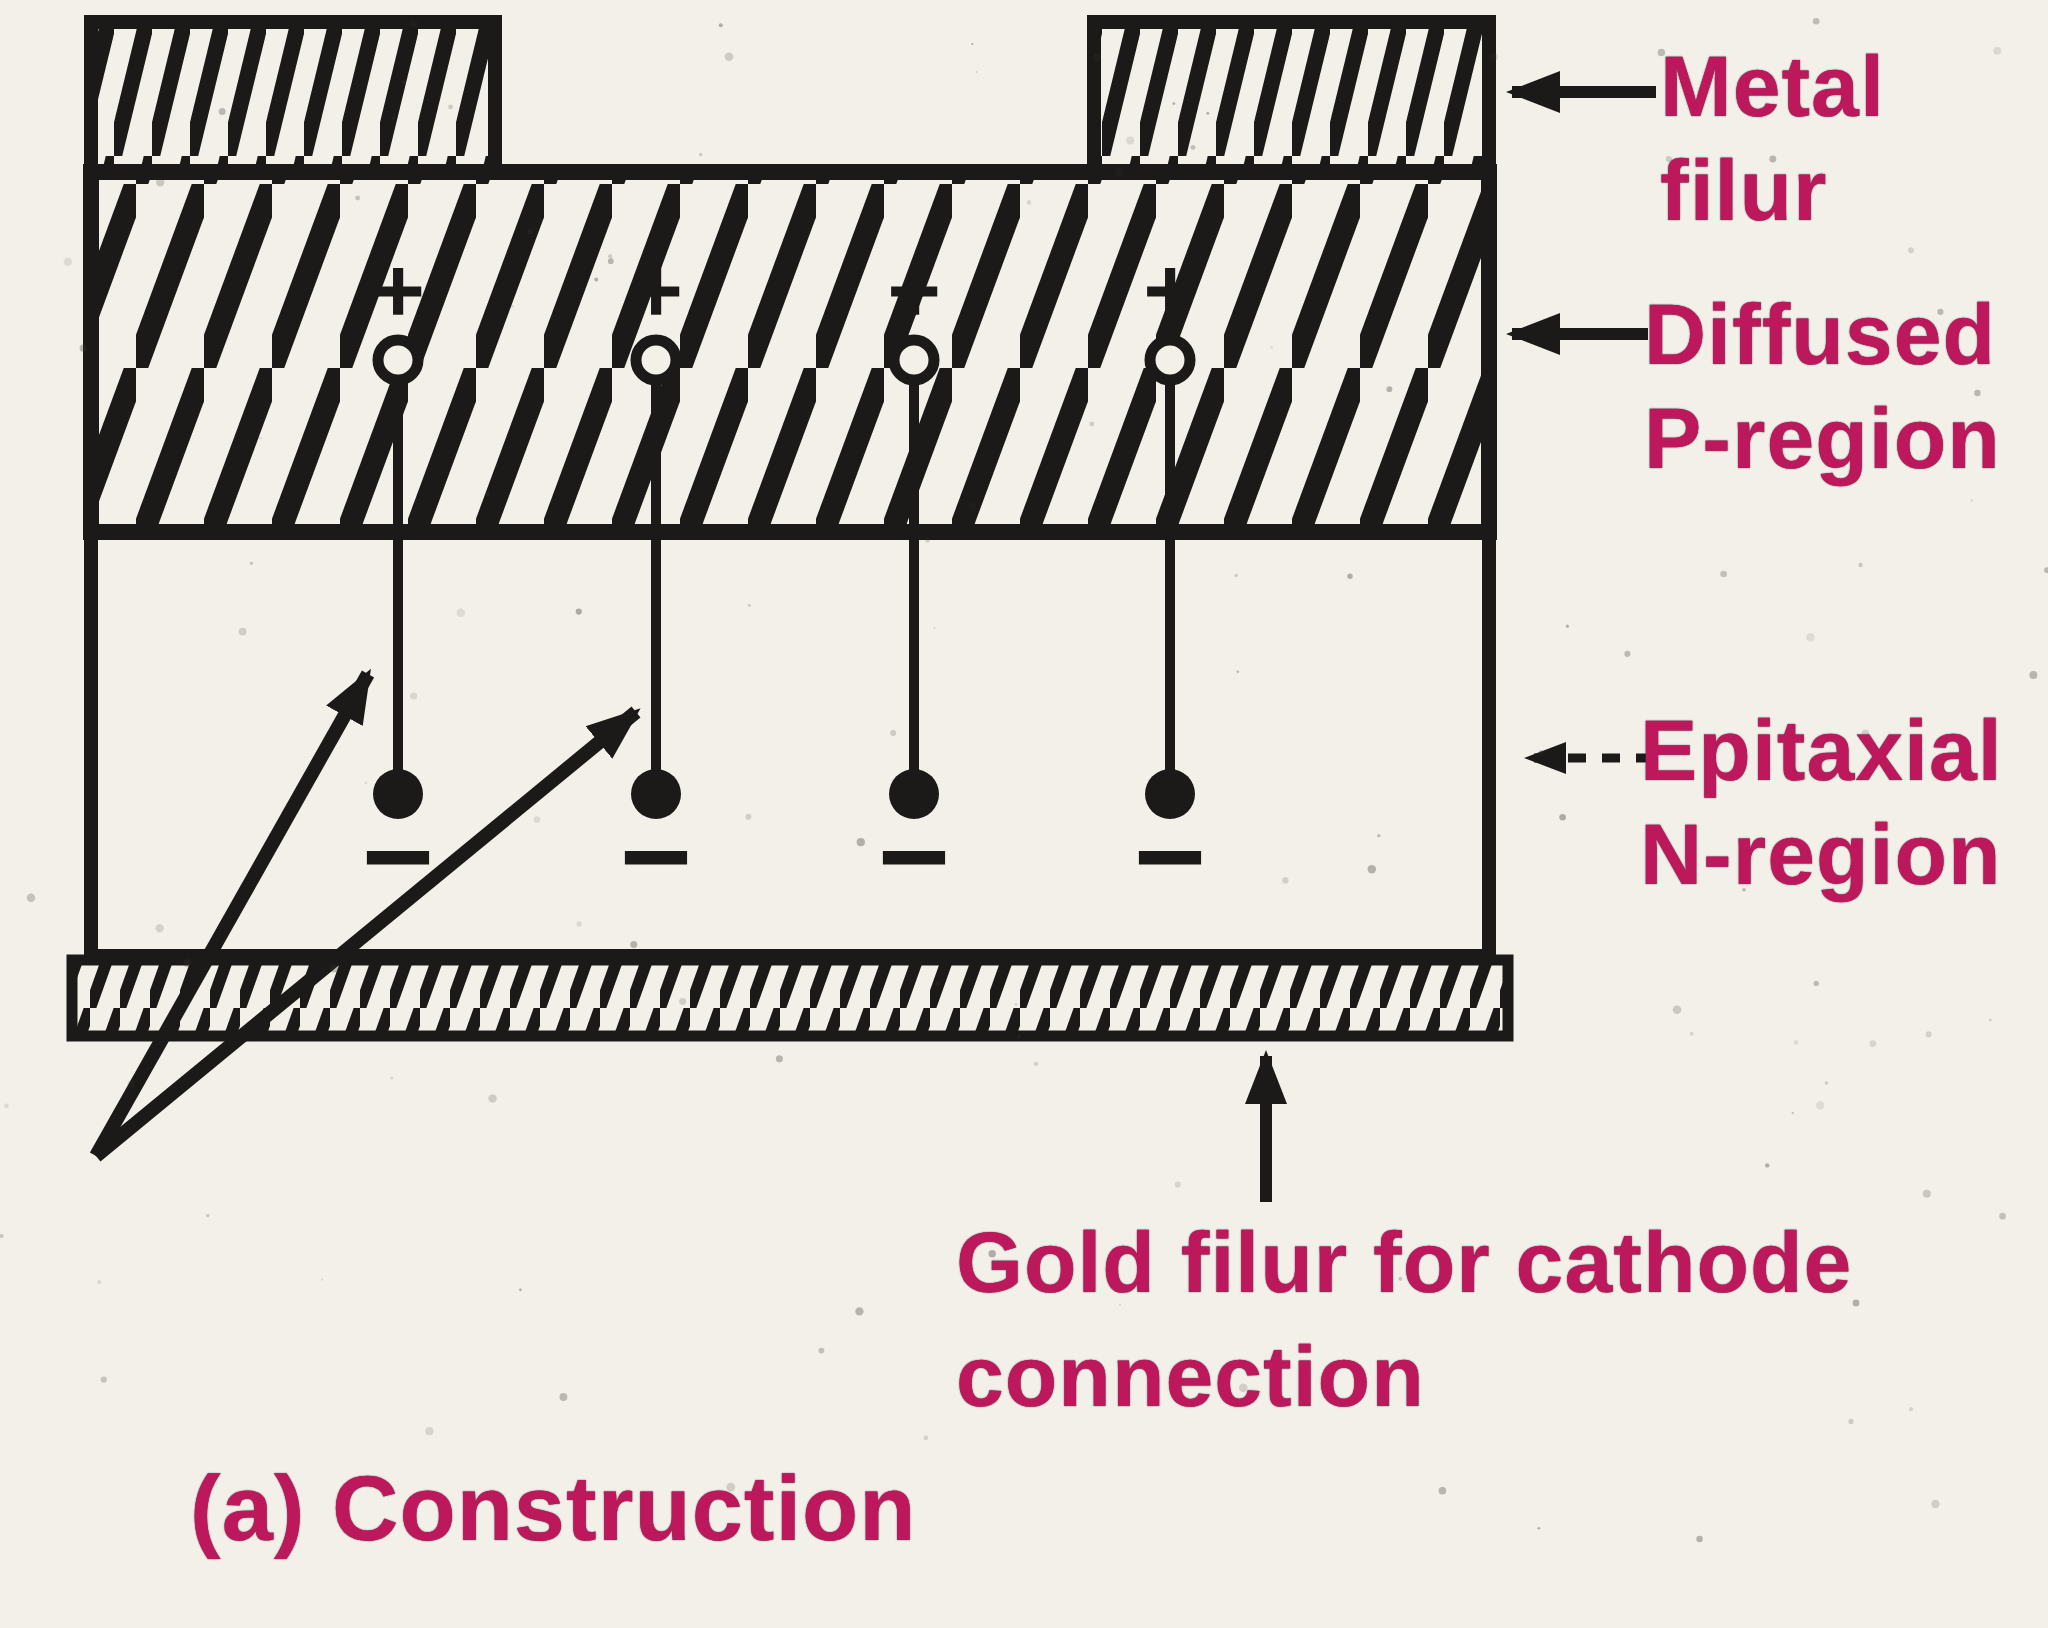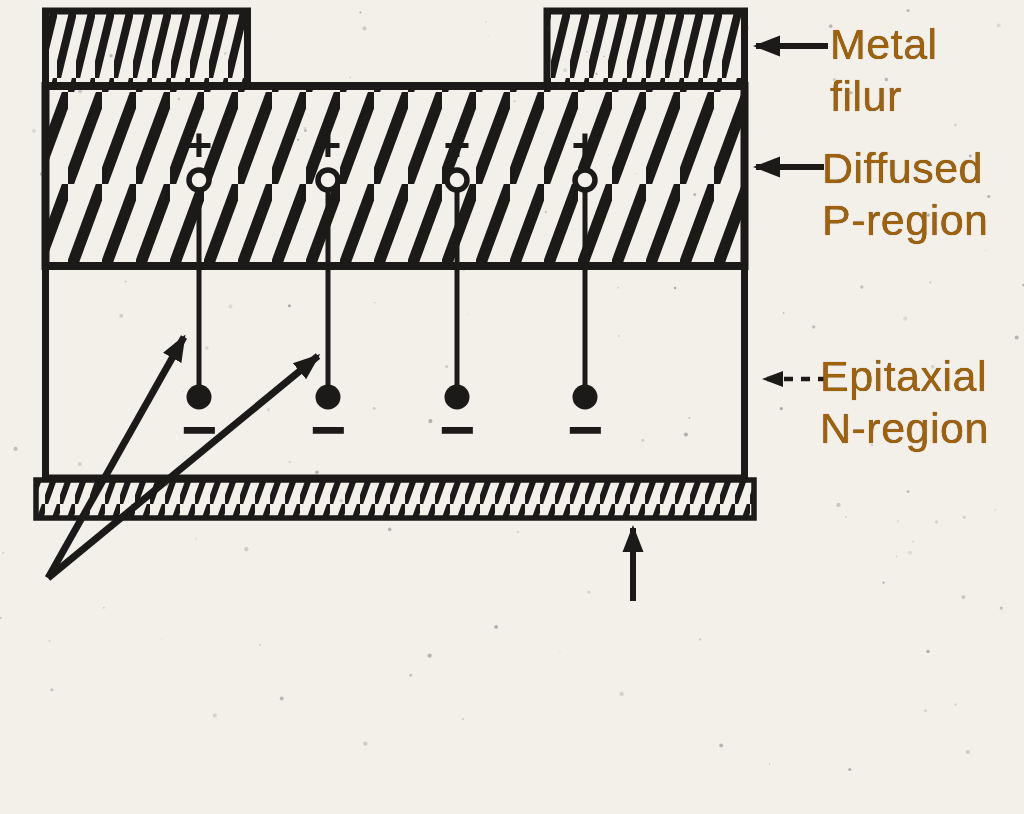--- a/index.html
+++ b/index.html
@@ -6,22 +6,22 @@
   body{
     width:1024px;height:814px;overflow:hidden;
     background:#f3f0ea;
     font-family:"Liberation Sans","DejaVu Sans",sans-serif;
     position:relative;
   }
   .stage{position:absolute;left:0;top:0;width:1024px;height:814px;}
   svg{position:absolute;left:0;top:0;}
   .lbl{
     position:absolute;
-    color:#a16207;
-    font-weight:400;
+    color:#be185d;
+    font-weight:700;
     font-size:43px;
     line-height:52px;
     letter-spacing:0.5px;
     text-shadow:0 0 0.7px #2a2a2a;
     white-space:normal;
   }
   .caption{font-size:46px;white-space:nowrap;}
 </style>
 </head>
 <body>
@@ -229,14 +229,16 @@
       </g>
   </svg>
 
   <div class="lbl" style="left:830px;top:18px;width:186px;">Metal filur</div>
 
   <div class="lbl" style="left:822px;top:142px;width:205px;">Diffused P-region</div>
 
   <div class="lbl" style="left:820px;top:350px;width:212px;">Epitaxial N-region</div>
 
 
-
+  <div class="lbl" style="left:478px;top:604px;width:455px;line-height:57px;">Gold filur for cathode connection</div>
+
+  <div class="lbl caption" style="left:95px;top:728px;">(a) Construction</div>
 </div>
 
 </body></html>

